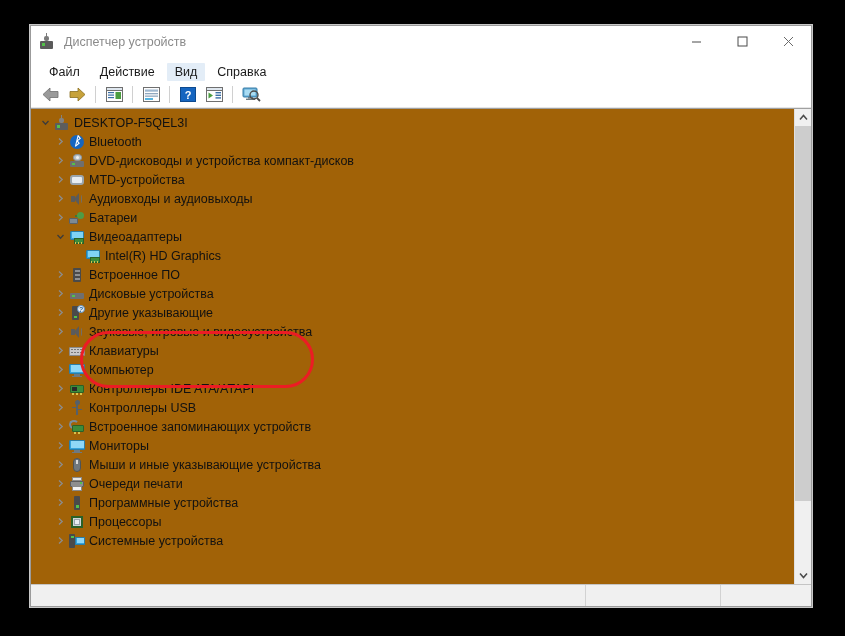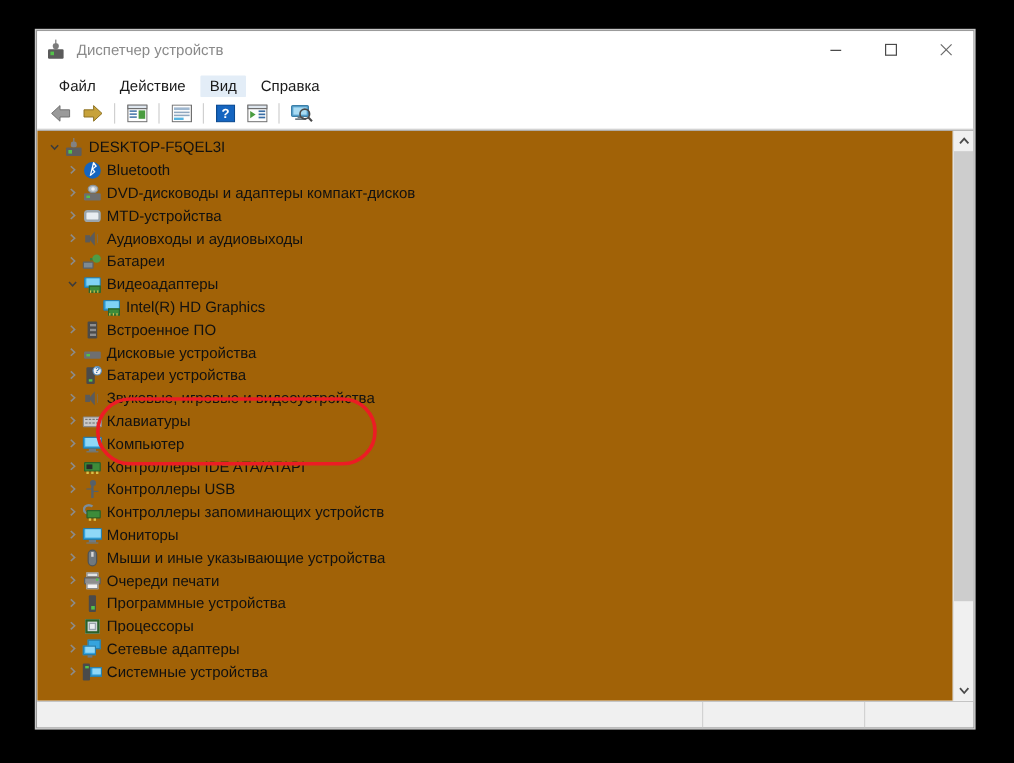--- a/index.html
+++ b/index.html
@@ -491,21 +491,21 @@
             </svg>
         </span>
         <span class="icon-box">
           <span class="ic ic-dvd">
               <i class="disc"></i>
               <i class="hole"></i>
               <i class="body"></i>
               <i class="led"></i>
             </span>
         </span>
-        <span class="label">DVD-дисководы и адаптеры компакт-дисков</span>
+        <span class="label">DVD-дисководы и устройства компакт-дисков</span>
       </div>
 
       <div class="row d1">
         <span class="chev">
           <svg width="9" height="9" viewBox="0 0 9 9">
               <path d="M3 1.5 L6.2 4.5 L3 7.5" fill="none" stroke="#8c8c8c" stroke-width="1.3"></path>
             </svg>
         </span>
         <span class="icon-box">
           <span class="ic ic-mtd">
@@ -621,21 +621,21 @@
               <path d="M3 1.5 L6.2 4.5 L3 7.5" fill="none" stroke="#8c8c8c" stroke-width="1.3"></path>
             </svg>
         </span>
         <span class="icon-box">
           <span class="ic ic-other">
               <i class="body"></i>
               <i class="led"></i>
               <i class="q">?</i>
             </span>
         </span>
-        <span class="label">Батареи устройства</span>
+        <span class="label">Другие указывающие</span>
       </div>
 
       <div class="row d1">
         <span class="chev">
           <svg width="9" height="9" viewBox="0 0 9 9">
               <path d="M3 1.5 L6.2 4.5 L3 7.5" fill="none" stroke="#8c8c8c" stroke-width="1.3"></path>
             </svg>
         </span>
         <span class="icon-box">
           <span class="ic ic-spk">
@@ -728,21 +728,21 @@
             </svg>
         </span>
         <span class="icon-box">
           <span class="ic ic-stor">
               <i class="swirl"></i>
               <i class="card"></i>
               <i class="p1"></i>
               <i class="p2"></i>
             </span>
         </span>
-        <span class="label">Контроллеры запоминающих устройств</span>
+        <span class="label">Встроенное запоминающих устройств</span>
       </div>
 
       <div class="row d1">
         <span class="chev">
           <svg width="9" height="9" viewBox="0 0 9 9">
               <path d="M3 1.5 L6.2 4.5 L3 7.5" fill="none" stroke="#8c8c8c" stroke-width="1.3"></path>
             </svg>
         </span>
         <span class="icon-box">
           <span class="ic ic-mon">
@@ -810,36 +810,20 @@
         </span>
         <span class="icon-box">
           <span class="ic ic-cpu">
               <i class="body"></i>
               <i class="core"></i>
             </span>
         </span>
         <span class="label">Процессоры</span>
       </div>
 
-      <div class="row d1">
-        <span class="chev">
-          <svg width="9" height="9" viewBox="0 0 9 9">
-              <path d="M3 1.5 L6.2 4.5 L3 7.5" fill="none" stroke="#8c8c8c" stroke-width="1.3"></path>
-            </svg>
-        </span>
-        <span class="icon-box">
-          <span class="ic ic-net">
-              <i class="m1"></i>
-              <i class="m2"></i>
-              <i class="s2"></i>
-              <i class="st"></i>
-            </span>
-        </span>
-        <span class="label">Сетевые адаптеры</span>
-      </div>
 
       <div class="row d1">
         <span class="chev">
           <svg width="9" height="9" viewBox="0 0 9 9">
               <path d="M3 1.5 L6.2 4.5 L3 7.5" fill="none" stroke="#8c8c8c" stroke-width="1.3"></path>
             </svg>
         </span>
         <span class="icon-box">
           <span class="ic ic-sys">
               <i class="tower"></i>

